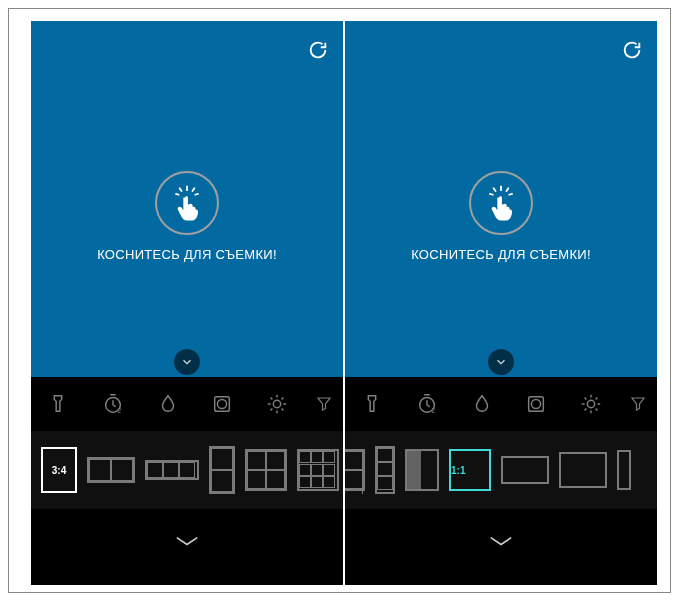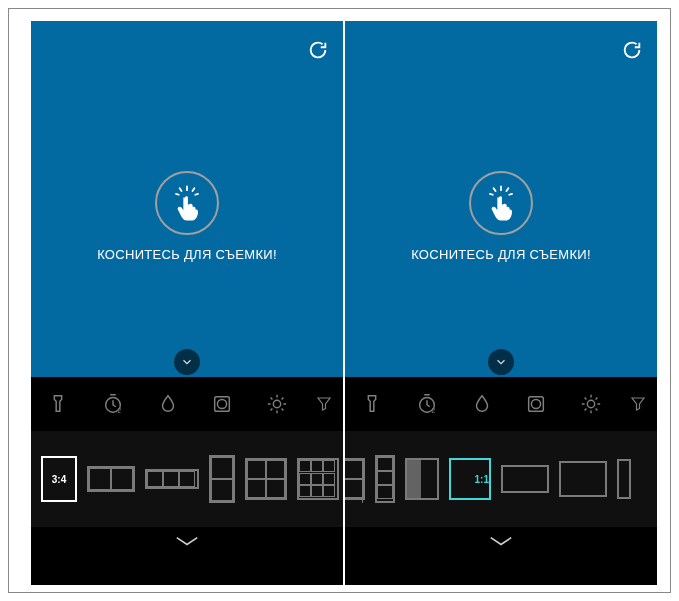--- a/index.html
+++ b/index.html
@@ -49,21 +49,21 @@
     display: flex; align-items: center; justify-content: space-between; padding: 0 10px;
   }
   .tool-item {
     width: 34px; height: 34px; display: flex; align-items: center; justify-content: center;
     cursor: pointer; opacity: 0.75; position: relative;
   }
   .tool-item svg { stroke: #aaa; fill: none; stroke-width: 1.6; }
   .tool-item.partial { width: 18px; overflow: hidden; justify-content: flex-start; }
 
   .ratio-row {
-    position: absolute; left: 0; top: 410px; width: 100%; height: 96px;
+    position: absolute; left: 0; top: 410px; width: 100%; height: 78px;
     background: #101010;
     display: flex; align-items: center; gap: 10px; padding: 0 8px 0 10px;
     overflow: hidden;
   }
   .ratio-item {
     flex: 0 0 auto; height: 48px;
     display: flex; align-items: center; justify-content: center;
     cursor: pointer;
   }
   .ratio-box {
@@ -276,21 +276,21 @@
         <div class="ratio-grid" style="width:20px;height:48px;flex-direction:column;">
           <div class="cell" style="width:16px;height:14px;"></div>
             <div class="cell" style="width:16px;height:14px;"></div>
             <div class="cell" style="width:16px;height:14px;"></div>
         </div>
       </div>
       <div class="ratio-item">
         <div class="ratio-box gradcell" style="width:34px;height:42px;"></div>
       </div>
       <div class="ratio-item ratio-selected-cyan">
-        <div class="ratio-box" style="width:42px;height:42px;display:flex;align-items:center;justify-content:flex-end;">
+        <div class="ratio-box" style="width:42px;height:42px;display:flex;align-items:center;justify-content:flex-start;">
           <span class="ratio-label">1:1</span>
         </div>
       </div>
       <div class="ratio-item">
         <div class="ratio-box" style="width:48px;height:28px;"></div>
       </div>
       <div class="ratio-item">
         <div class="ratio-box" style="width:48px;height:36px;"></div>
       </div>
       <div class="ratio-item" style="width:14px;overflow:hidden;">

